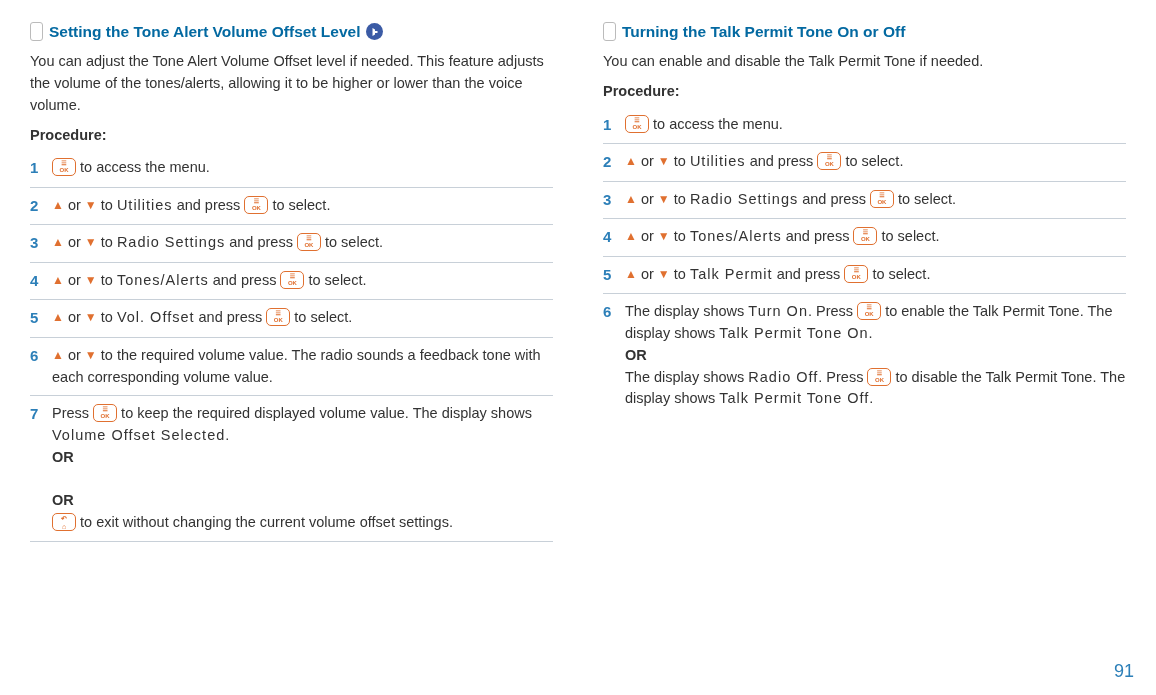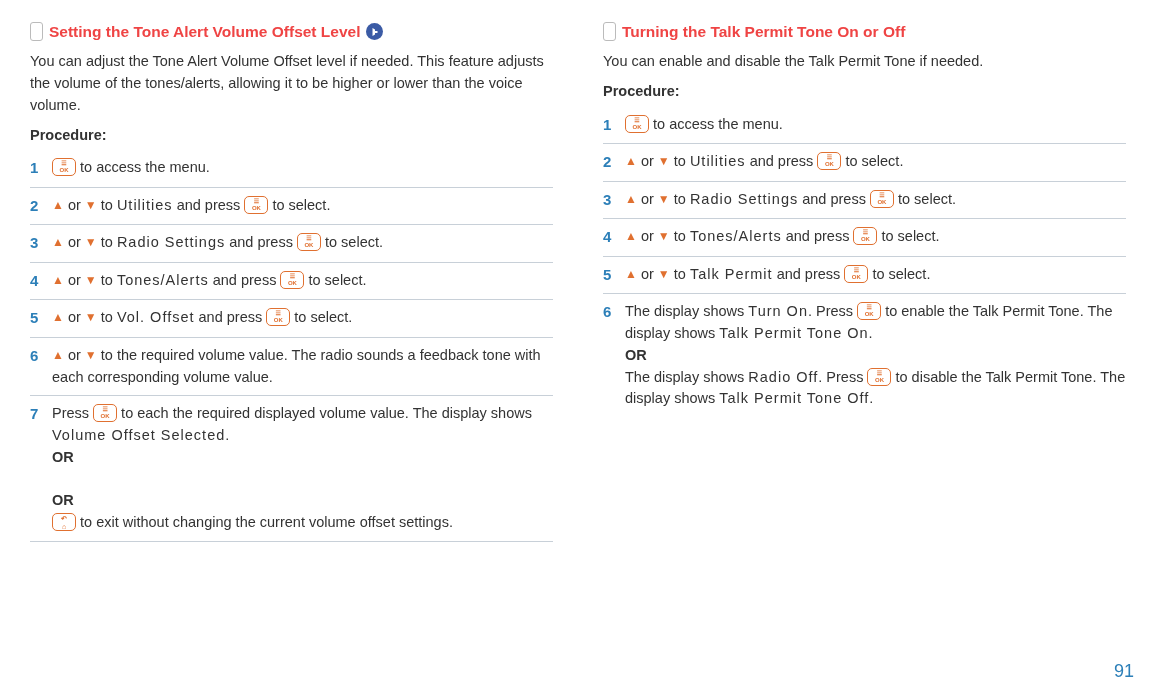--- a/index.html
+++ b/index.html
@@ -15,21 +15,21 @@
   .columns {
     display: flex;
     gap: 50px;
   }
   .col {
     flex: 1;
     min-width: 0;
   }
   .section-title {
     font-weight: bold;
-    color: #ef4444;
+    color: #0369a1;
     font-size: 15.5px;
     margin-bottom: 8px;
     display: flex;
     align-items: center;
     gap: 6px;
   }
   .title-icon {
     width: 11px;
     height: 17px;
     border: 1px solid #bbb;
@@ -168,21 +168,21 @@
     <div class="step">
       <div class="num">6</div>
       <div class="body">
         <span class="up-icon"></span><span> or </span><span class="down-icon"></span><span> to the required volume value. The radio sounds a feedback tone with each corresponding volume value.</span>
       </div>
     </div>
 
     <div class="step">
       <div class="num">7</div>
       <div class="body">
-        <span>Press </span><span class="ok-icon"></span><span> to each the required displayed volume value. The display shows </span><span class="lcd">Volume Offset Selected</span><span>.</span><br>
+        <span>Press </span><span class="ok-icon"></span><span> to keep the required displayed volume value. The display shows </span><span class="lcd">Volume Offset Selected</span><span>.</span><br>
         <b>OR</b><br>
         <br>
         <b>OR</b><br>
         <span class="back-icon"></span><span> to exit without changing the current volume offset settings.</span>
       </div>
     </div>
   </div>
 
   <div class="col">
     <div class="section-title">

